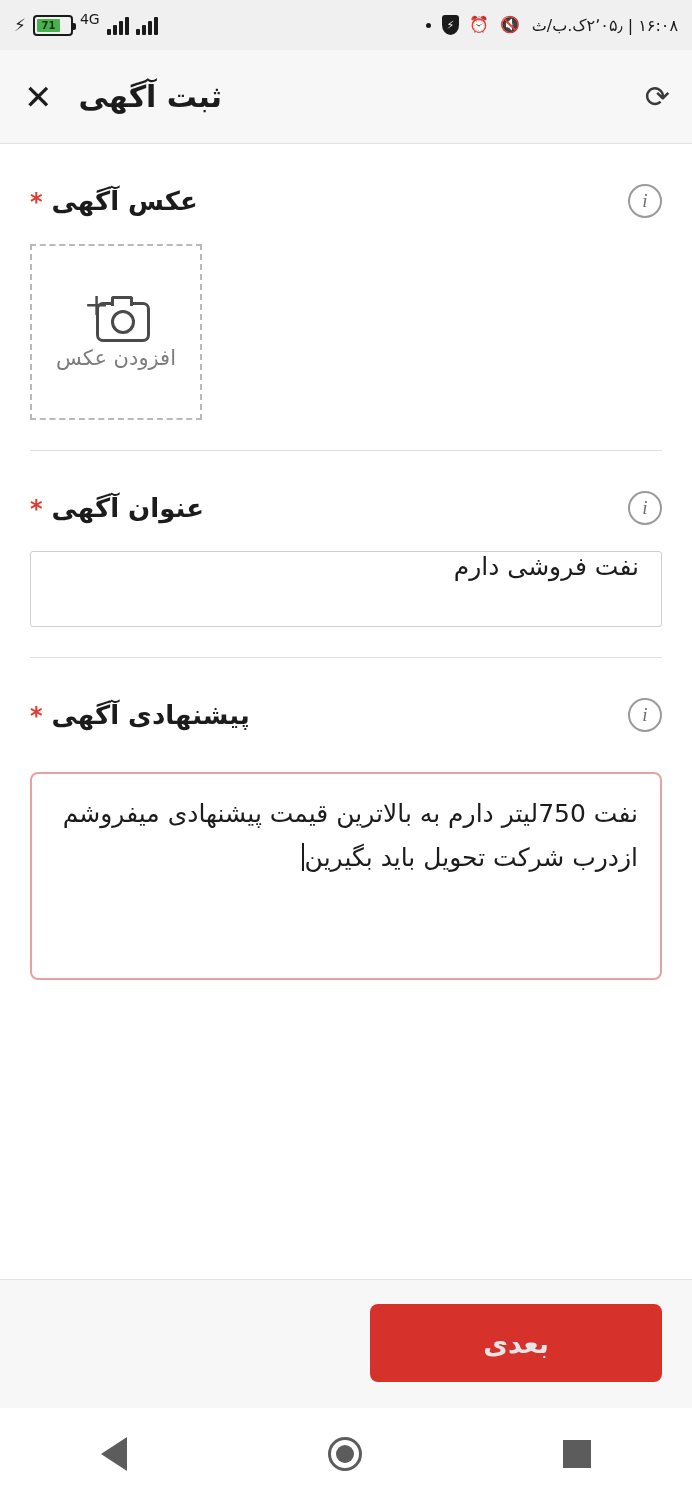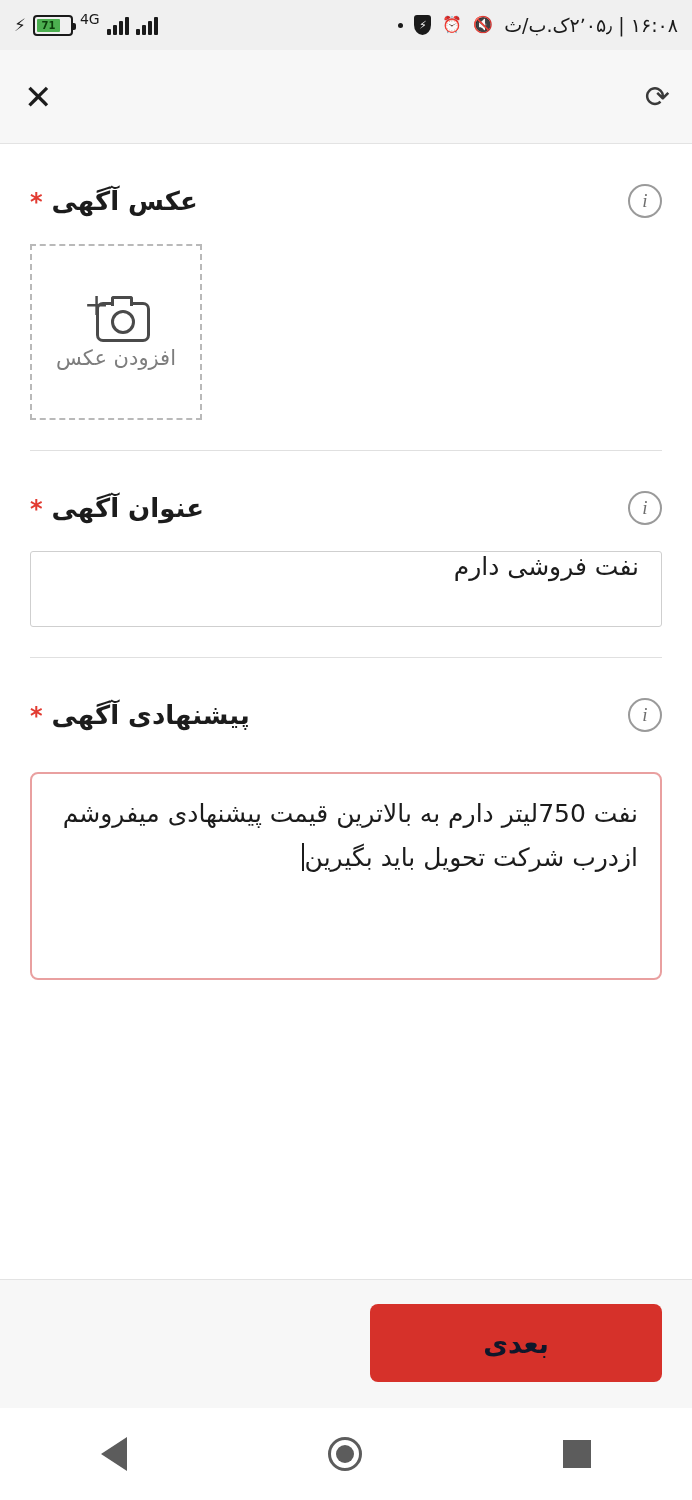--- a/index.html
+++ b/index.html
@@ -60,21 +60,21 @@
   .bars span:nth-child(4) { height: 18px; }
   .dot-small { width: 5px; height: 5px; border-radius: 50%; background: #1a1a1a; }
   .sb-icon { font-size: 16px; color: #1a1a1a; line-height: 1; }
   .shield {
     width: 17px; height: 20px; background: #1a1a1a;
     border-radius: 3px 3px 50% 50%;
     display: flex; align-items: center; justify-content: center;
   }
   .shield span { color: #f0f0f0; font-size: 11px; line-height: 1; }
   .clock-text {
-    font-size: 19px; color: #1a1a1a; direction: rtl;
+    font-size: 16px; color: #1a1a1a; direction: rtl;
     letter-spacing: 0.2px;
   }
 
   
   .appbar {
     height: 94px;
     background: #f7f7f7;
     display: flex;
     align-items: center;
     justify-content: space-between;
@@ -175,21 +175,21 @@
   
   .bottom-bar {
     flex: 0 0 auto;
     background: #f7f7f7;
     border-top: 1px solid #e3e3e3;
     padding: 24px 30px 26px 30px;
     display: flex; justify-content: flex-start;
   }
   .next-btn {
     width: 292px; height: 78px;
-    background: #d6312a; color: #0f172a;
+    background: #d6312a; color: #e5e5e5;
     border: none; border-radius: 8px;
     font-size: 27px; font-weight: bold;
     font-family: "DejaVu Sans", "Liberation Sans", sans-serif;
     display: flex; align-items: center; justify-content: center;
   }
 
   
   .navbar {
     height: 92px; background: #ffffff;
     display: flex; align-items: center; justify-content: space-around;
@@ -246,20 +246,21 @@
         </span>
       <span class="sb-icon">⏰</span>
       <span class="sb-icon">🔇</span>
       <span class="clock-text">۱۶:۰۸ | ۲٬۰۵٫ک.ب/ث</span>
     </div>
   </div>
 
   <div class="appbar">
     <span class="refresh-icon">⟳</span>
     <div class="appbar-right">
+      <span class="appbar-title">ثبت آگهی</span>
       <span class="close-x">✕</span>
     </div>
   </div>
 
   <div class="content">
 
     <div class="section">
       <div class="section-head">
         <span class="info-icon">i</span>
         <span class="label-wrap">

